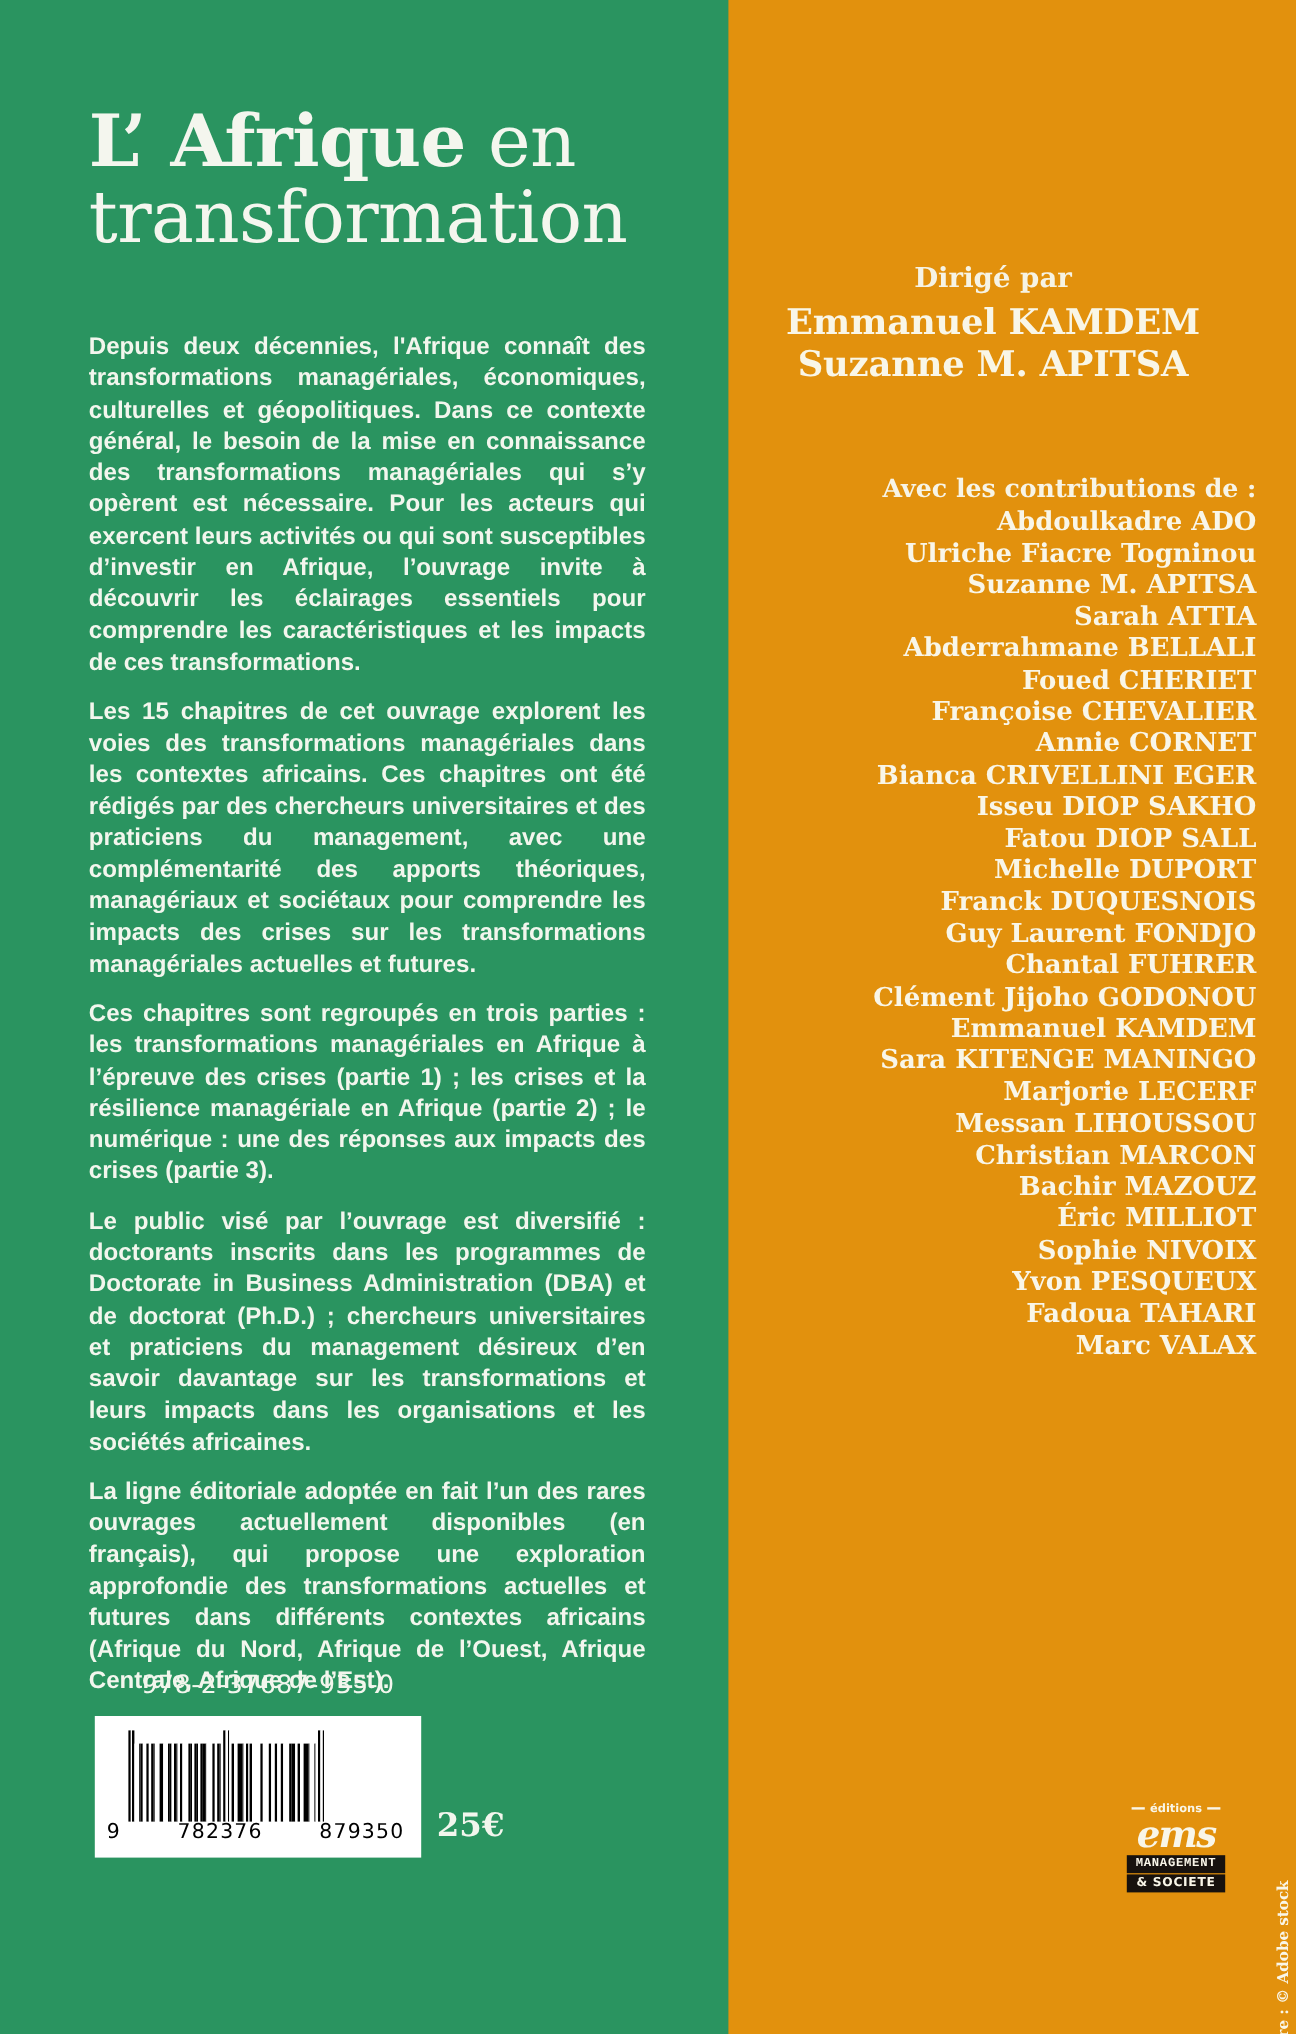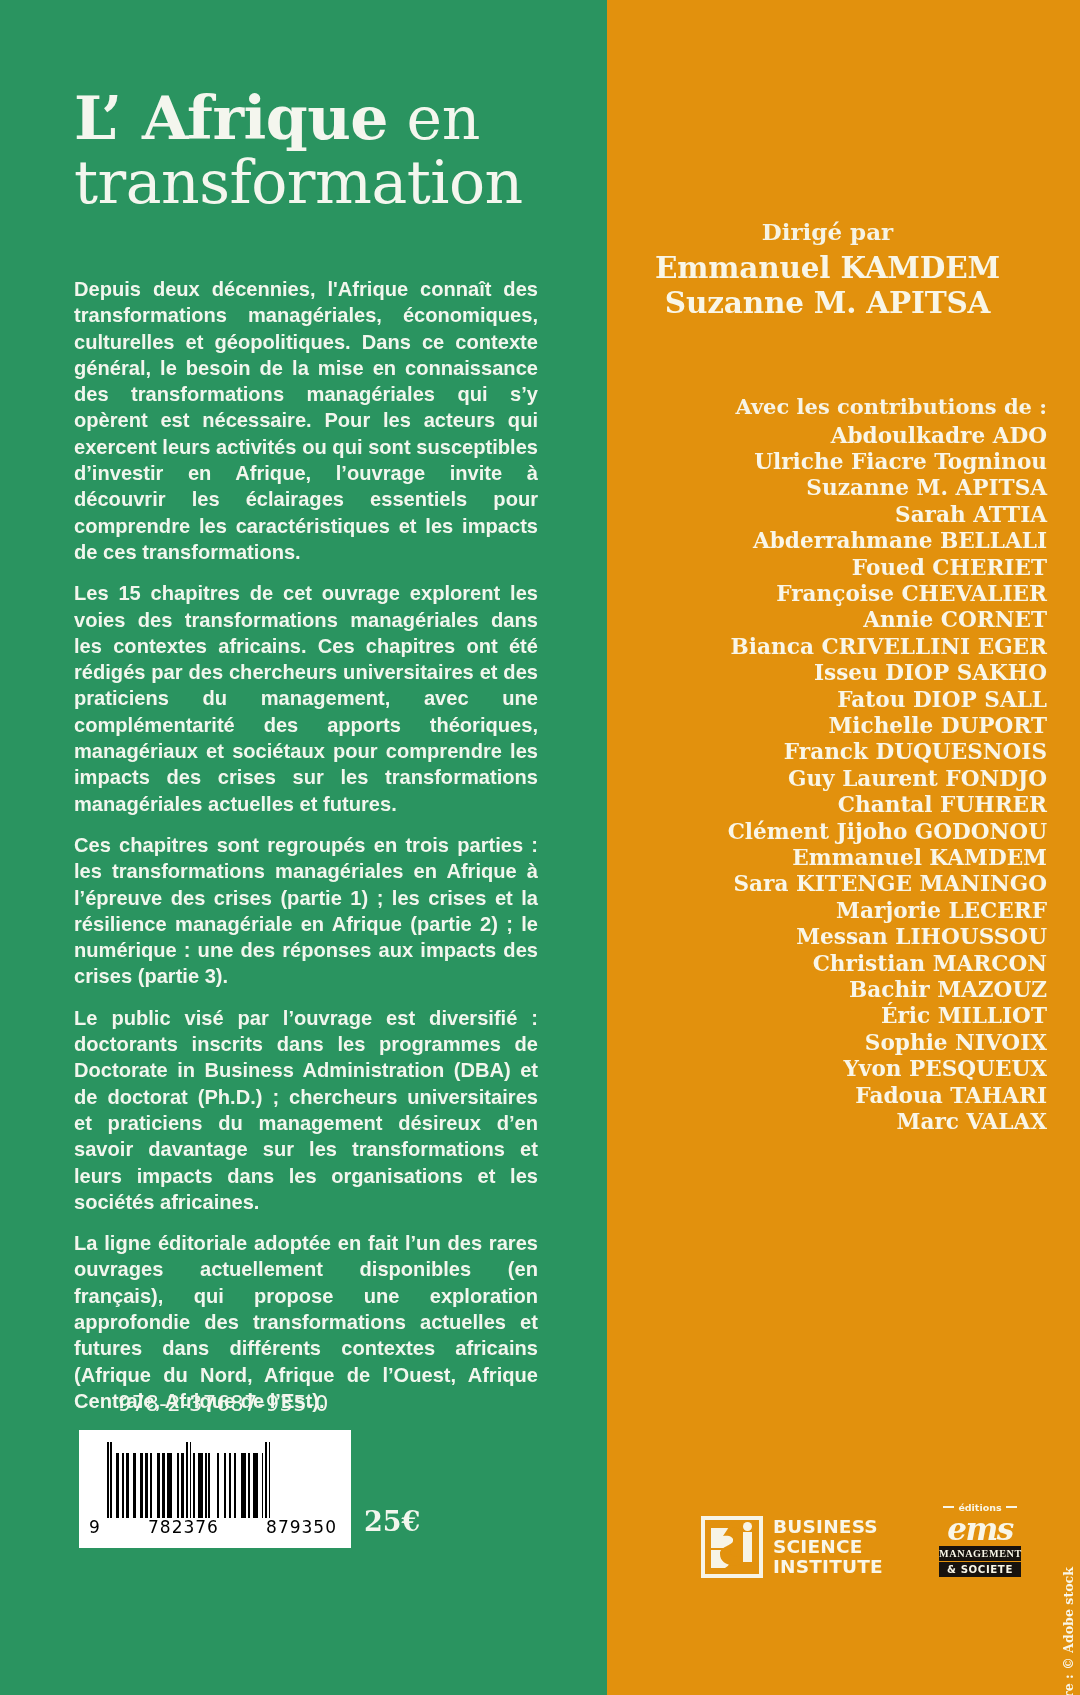--- a/index.html
+++ b/index.html
@@ -240,21 +240,21 @@
     font-family: "DejaVu Serif", serif;
     font-style: italic;
     font-weight: 700;
     font-size: 31px;
     line-height: 30px;
     letter-spacing: -1.5px;
   }
   .ems-bar {
     background: #17120e;
     color: #f9f6e8;
-    font-family: Liberation Serif, serif;
+    font-family: Liberation Mono, monospace;
     font-weight: 700;
     font-size: 10.2px;
     letter-spacing: 0.6px;
     padding: 2px 0 2px 0;
     margin-top: 2px;
   }
   .ems-bar2 {
     background: #17120e;
     color: #f9f6e8;
     font-family: "DejaVu Sans", sans-serif;
@@ -443,37 +443,20 @@
           <div class="contrib-name">Éric MILLIOT</div>
           <div class="contrib-name">Sophie NIVOIX</div>
           <div class="contrib-name">Yvon PESQUEUX</div>
           <div class="contrib-name">Fadoua TAHARI</div>
           <div class="contrib-name">Marc VALAX</div>
         </div>
     </div>
 
     <div class="logos">
 
-      <div class="bsi-logo">
-        <div class="bsi-mark">
-          <svg width="54" height="54" viewBox="0 0 54 54" aria-hidden="true">
-            <rect x="0" y="0" width="54" height="54" fill="#e2910d"></rect>
-            <path d="M6 8 h16 a10 10 0 0 1 0 20 h-16 z M6 30 h14 a10 10 0 0 1 0 18 h-14 z" fill="#f7f4e6"></path>
-            <path d="M24 7 c14 0 18 9 13 15 c-4 5 -12 5 -12 10 c0 4 6 6 12 4 l0 8 c-12 4 -22 -1 -22 -10
-                     c0 -8 12 -8 13 -13 c1 -4 -4 -6 -10 -5 z" fill="#e2910d"></path>
-            <rect x="38" y="12" width="9" height="30" fill="#f7f4e6"></rect>
-            <circle cx="42.5" cy="6.5" r="4.5" fill="#f7f4e6"></circle>
-          </svg>
-        </div>
-        <div class="bsi-words">
-          <div>BUSINESS</div>
-          <div>SCIENCE</div>
-          <div>INSTITUTE</div>
-        </div>
-      </div>
 
       <div class="ems-logo">
         <div class="ems-editions">éditions</div>
         <div class="ems-word">ems</div>
         <div class="ems-bar">MANAGEMENT</div>
         <div class="ems-bar2">&amp;  SOCIETE</div>
       </div>
     </div>
 
     <div class="photo-credit">Photo de couverture : © Adobe stock</div>

